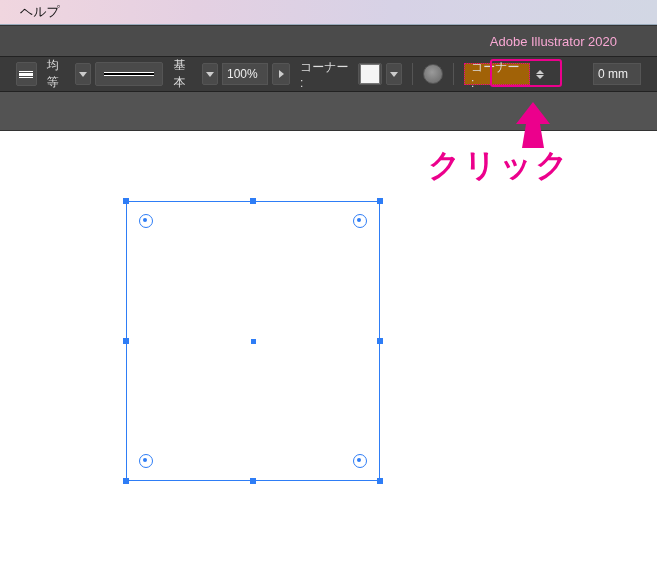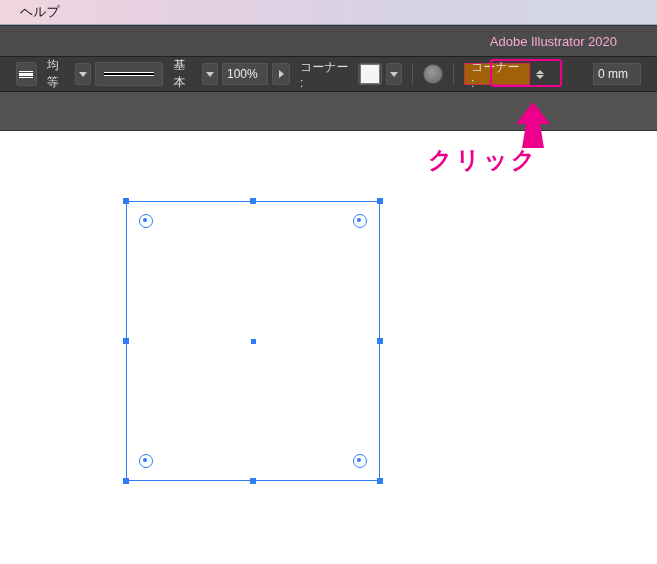--- a/index.html
+++ b/index.html
@@ -151,21 +151,21 @@
   
   .anno-arrow {
     position:absolute;
     left: 508px;
     top: 102px;
     pointer-events:none;
   }
   .anno-text {
     position:absolute;
     left: 428px; top: 144px;
-    font-size: 24px;
+    font-size: 32px;
     font-weight: bold;
     color:#ec008c;
     letter-spacing: 3px;
     font-family: "Hiragino Kaku Gothic ProN", "Meiryo", sans-serif;
   }
 
 </style>
 </head>
 <body>
 

